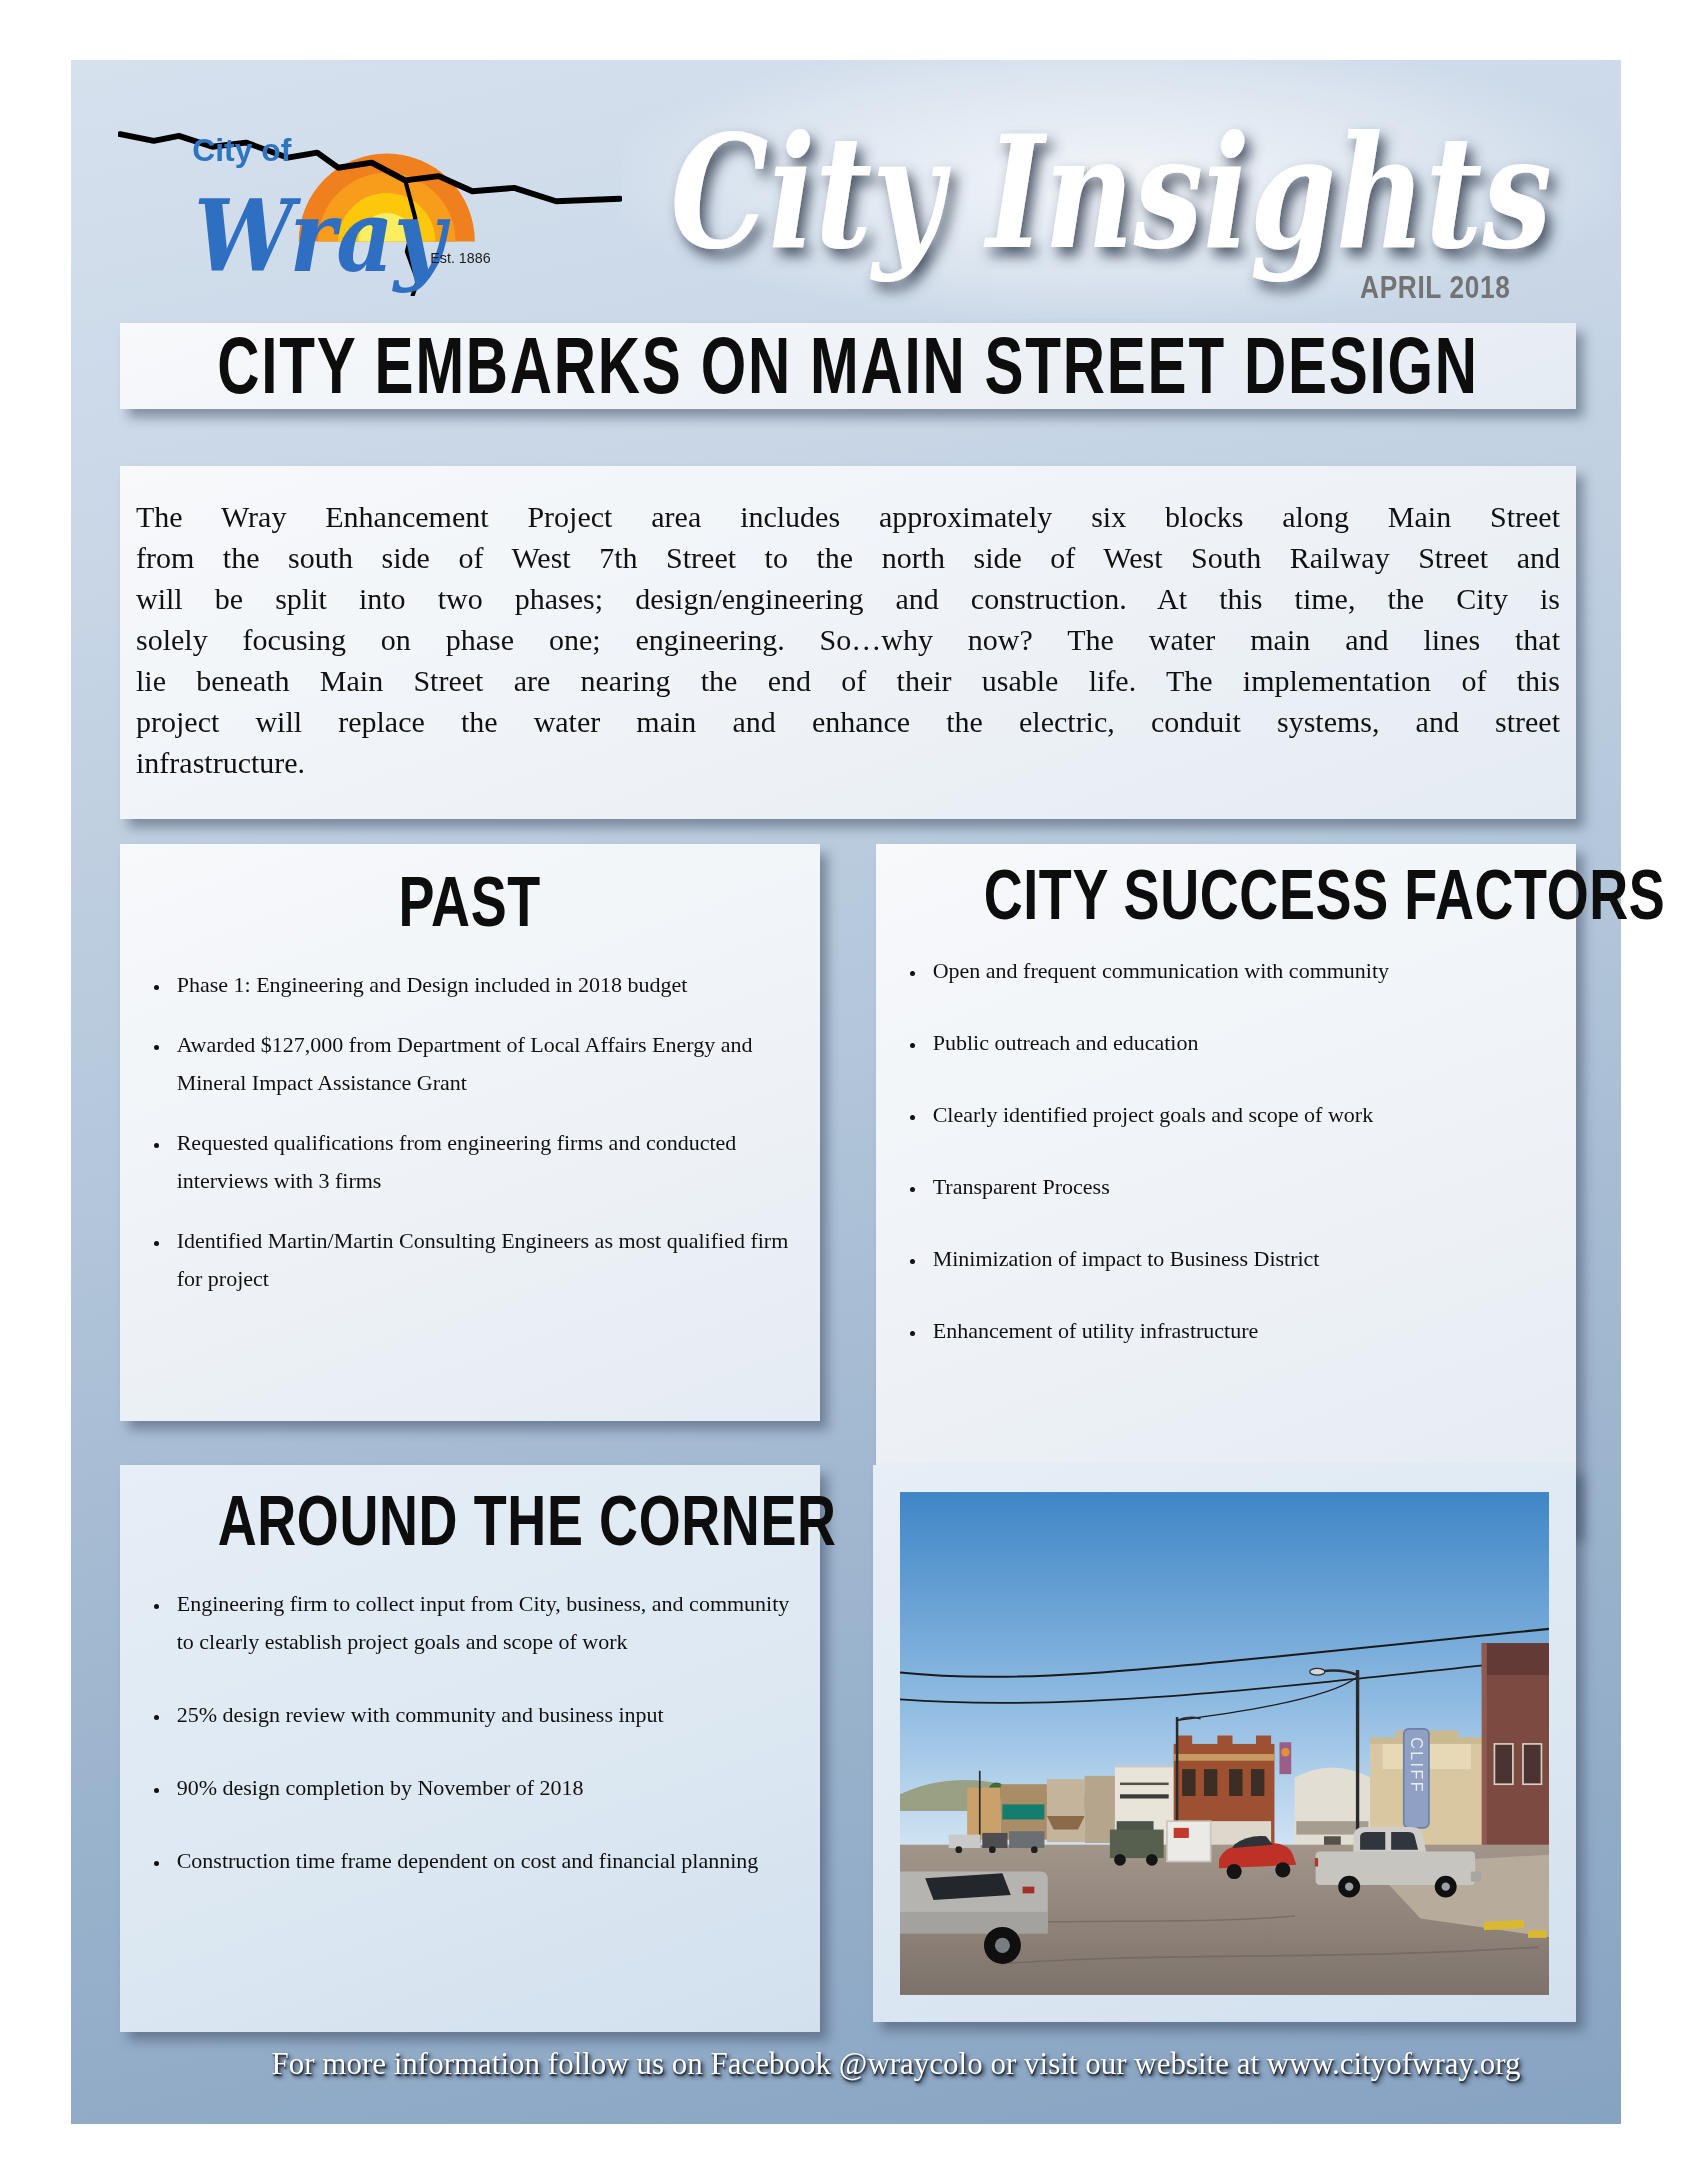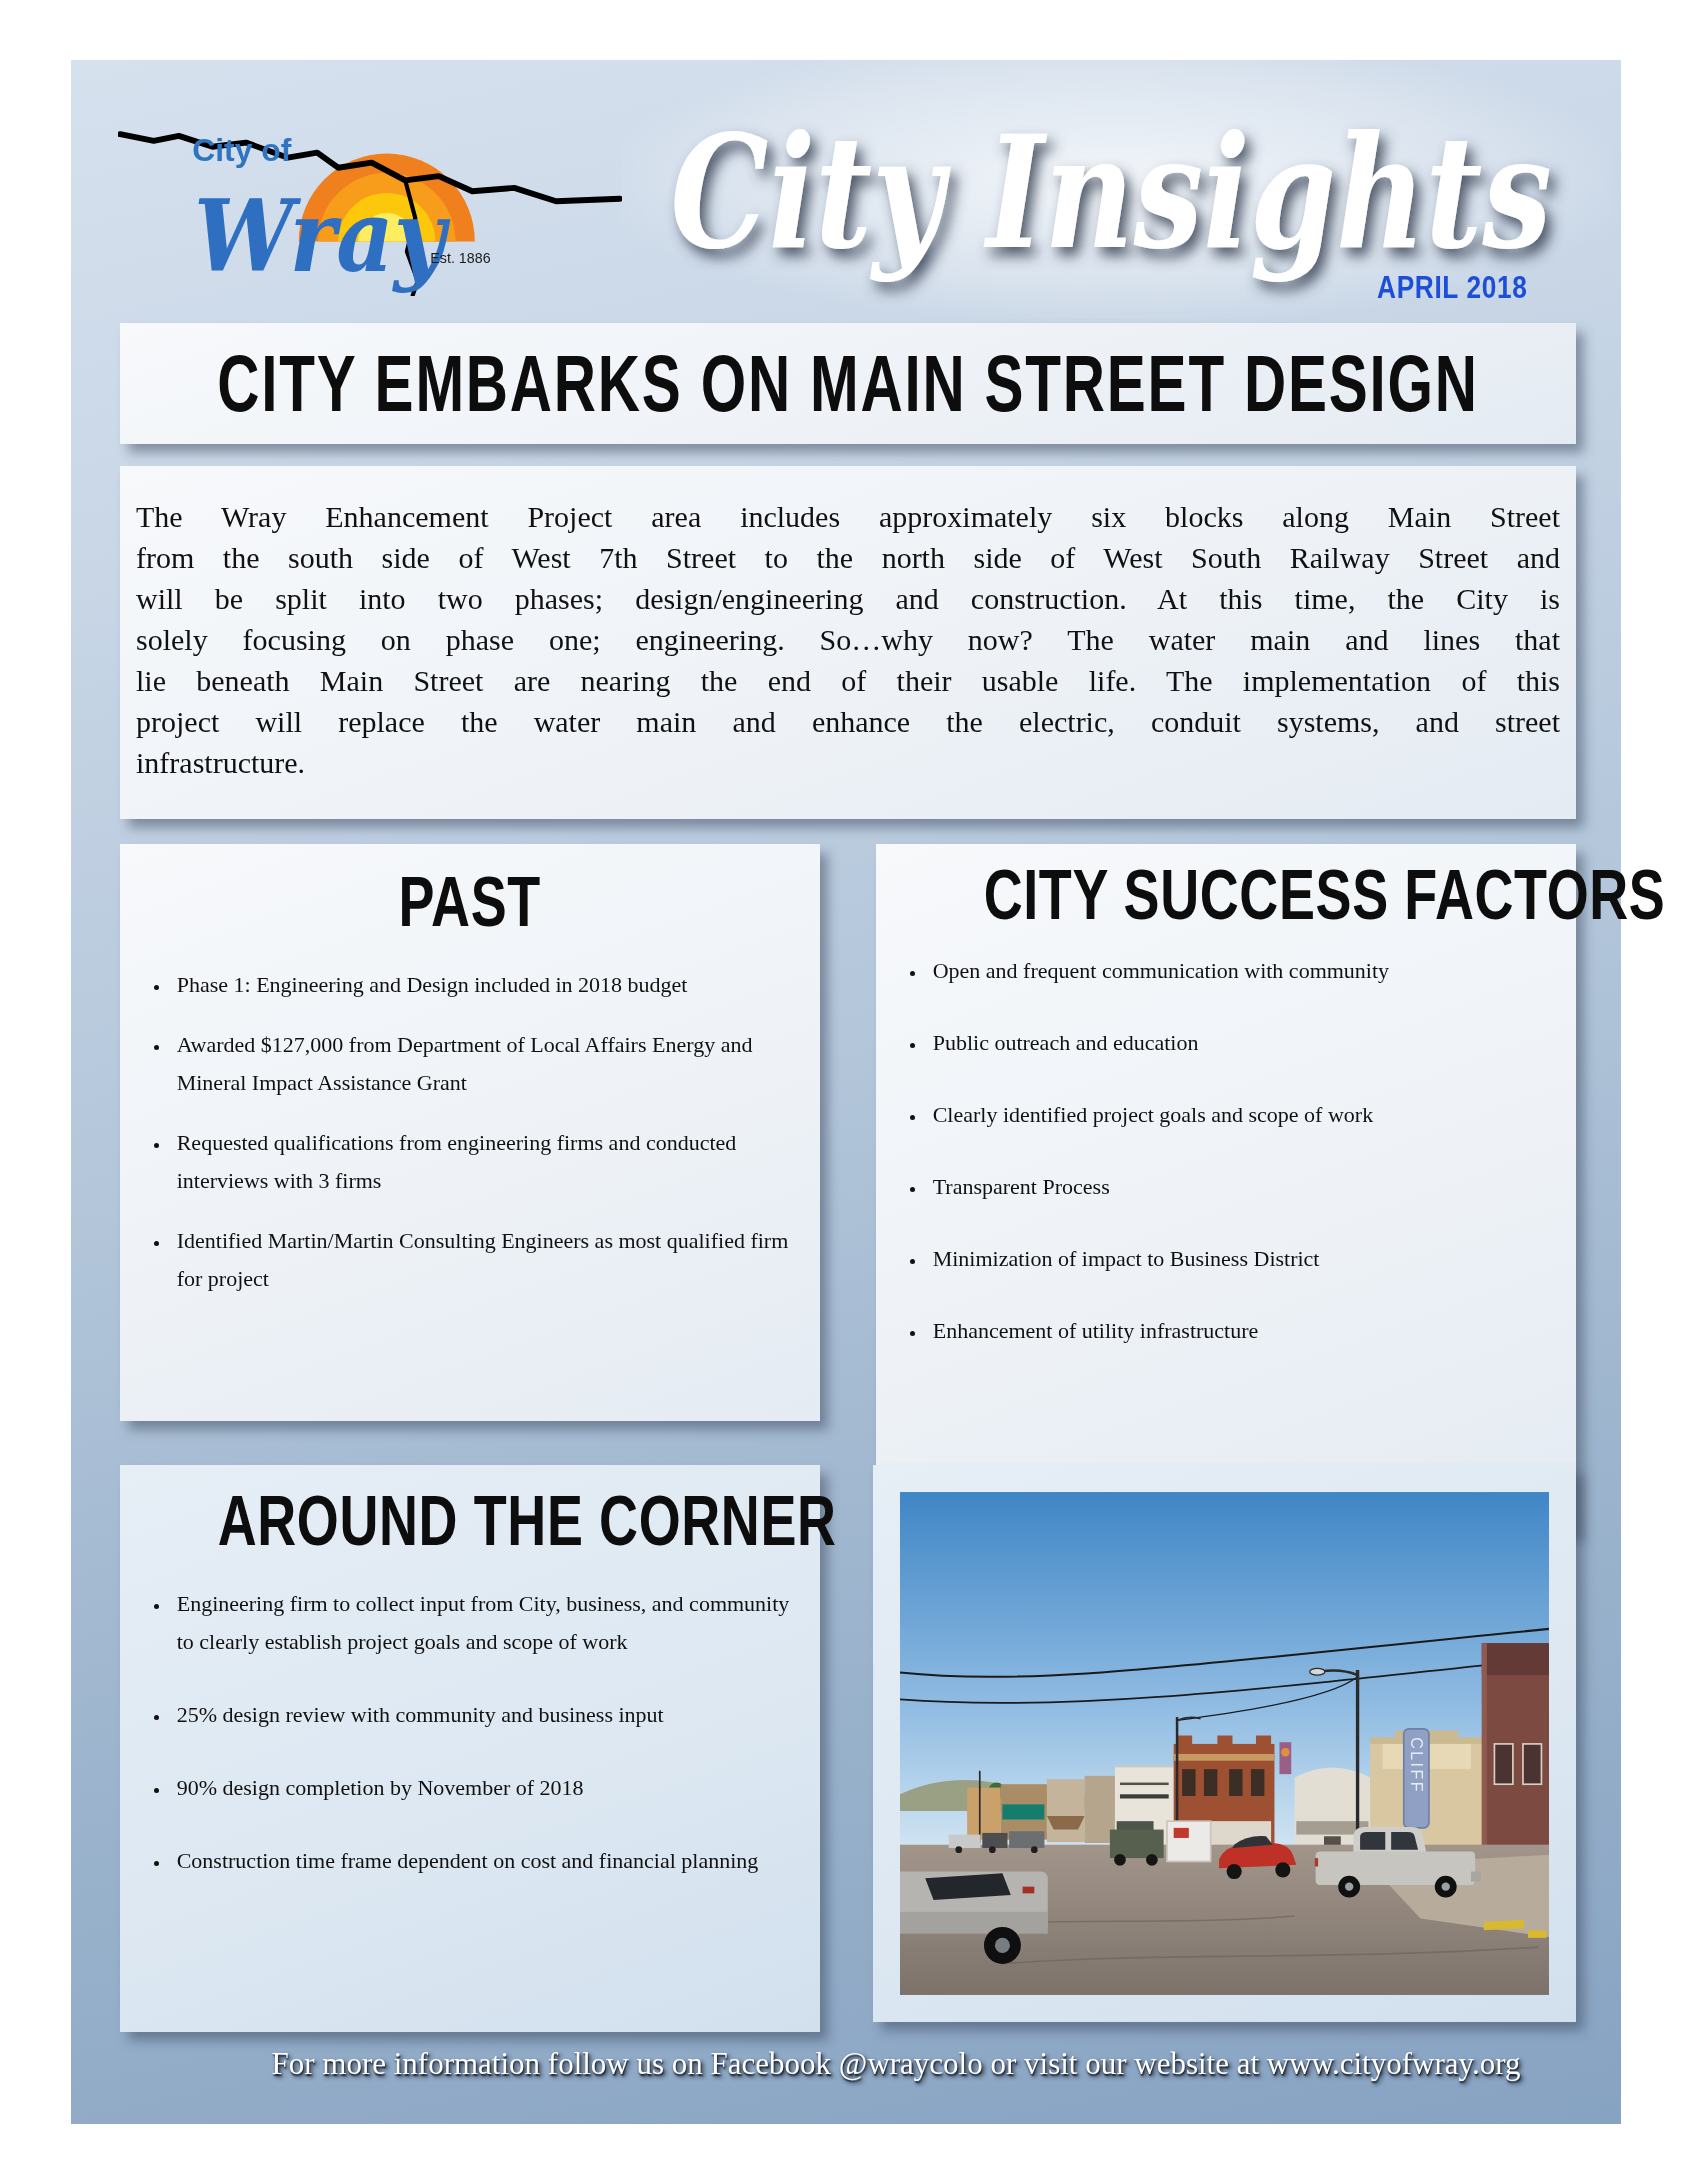--- a/index.html
+++ b/index.html
@@ -4,29 +4,29 @@
 <style>
   html,body{margin:0;padding:0;background:#ffffff;}
   body{width:1687px;height:2183px;position:relative;font-family:"Liberation Serif",serif;color:#111;}
   .sheet{position:absolute;left:0;top:0;width:1687px;height:2183px;background:#ffffff;overflow:hidden;border-radius:30px;}
   .page-bg{position:absolute;left:71px;top:60px;width:1550px;height:2064px;
     background:linear-gradient(168deg,#d6e1ee 0%,#c8d6e6 22%,#b3c6da 48%,#9cb4cd 72%,#87a3c2 100%);}
   .title-glow{position:absolute;left:621px;top:42px;width:991px;height:277px;
     background:radial-gradient(ellipse at 50% 50%,rgba(255,255,255,0.75) 0%,rgba(255,255,255,0.25) 55%,rgba(255,255,255,0) 75%);}
   .masthead-logo{position:absolute;left:118px;top:99px;width:504px;height:197px;}
   .masthead-title{position:absolute;left:647px;top:52px;width:940px;height:269px;}
-  .issue-date{position:absolute;left:1292px;top:269px;width:235px;text-align:right;
-    font-family:"Liberation Sans",sans-serif;font-weight:bold;font-size:32px;letter-spacing:0.8px;color:#1d4ed8;}
+  .issue-date{position:absolute;left:1327px;top:269px;width:235px;
+    font-family:"Liberation Sans",sans-serif;font-weight:bold;font-size:32px;letter-spacing:0.8px;color:#737373;}
   .issue-date .squish{display:inline-block;transform:scaleX(0.82);transform-origin:right center;}
 
   .paper{position:absolute;background:linear-gradient(160deg,#f7f9fb 0%,#eef2f7 55%,#e4ebf2 100%);
     box-shadow:7.6px 9.2px 11px rgba(58,70,92,0.5);}
   .paper-blue{background:linear-gradient(160deg,#e6eef6 0%,#dde8f2 55%,#d2e0ee 100%);}
 
-  .banner{left:120px;top:323px;width:1456px;height:121px;display:flex;align-items:center;justify-content:center;}
+  .banner{left:120px;top:323px;width:1456px;height:86px;display:flex;align-items:center;justify-content:center;}
   .grunge{font-family:"Liberation Sans",sans-serif;font-weight:bold;color:#0d0d0d;}
   .headline .squish{display:inline-block;font-size:80px;letter-spacing:2.5px;transform:scaleX(0.73);transform-origin:center;white-space:nowrap;}
 
   .intro-box{left:120px;top:466px;width:1456px;height:353px;padding:30px 16px;box-sizing:border-box;}
   .intro-line{font-size:30px;line-height:41px;text-align:justify;text-align-last:justify;}
   .intro-line.last{text-align-last:left;}
 
   .box{box-sizing:border-box;}
   .box h2{margin:0;text-align:center;}
   .box h2 .squish{display:inline-block;font-size:71px;letter-spacing:0.8px;transform:scaleX(0.76);transform-origin:center;white-space:nowrap;line-height:1;}

